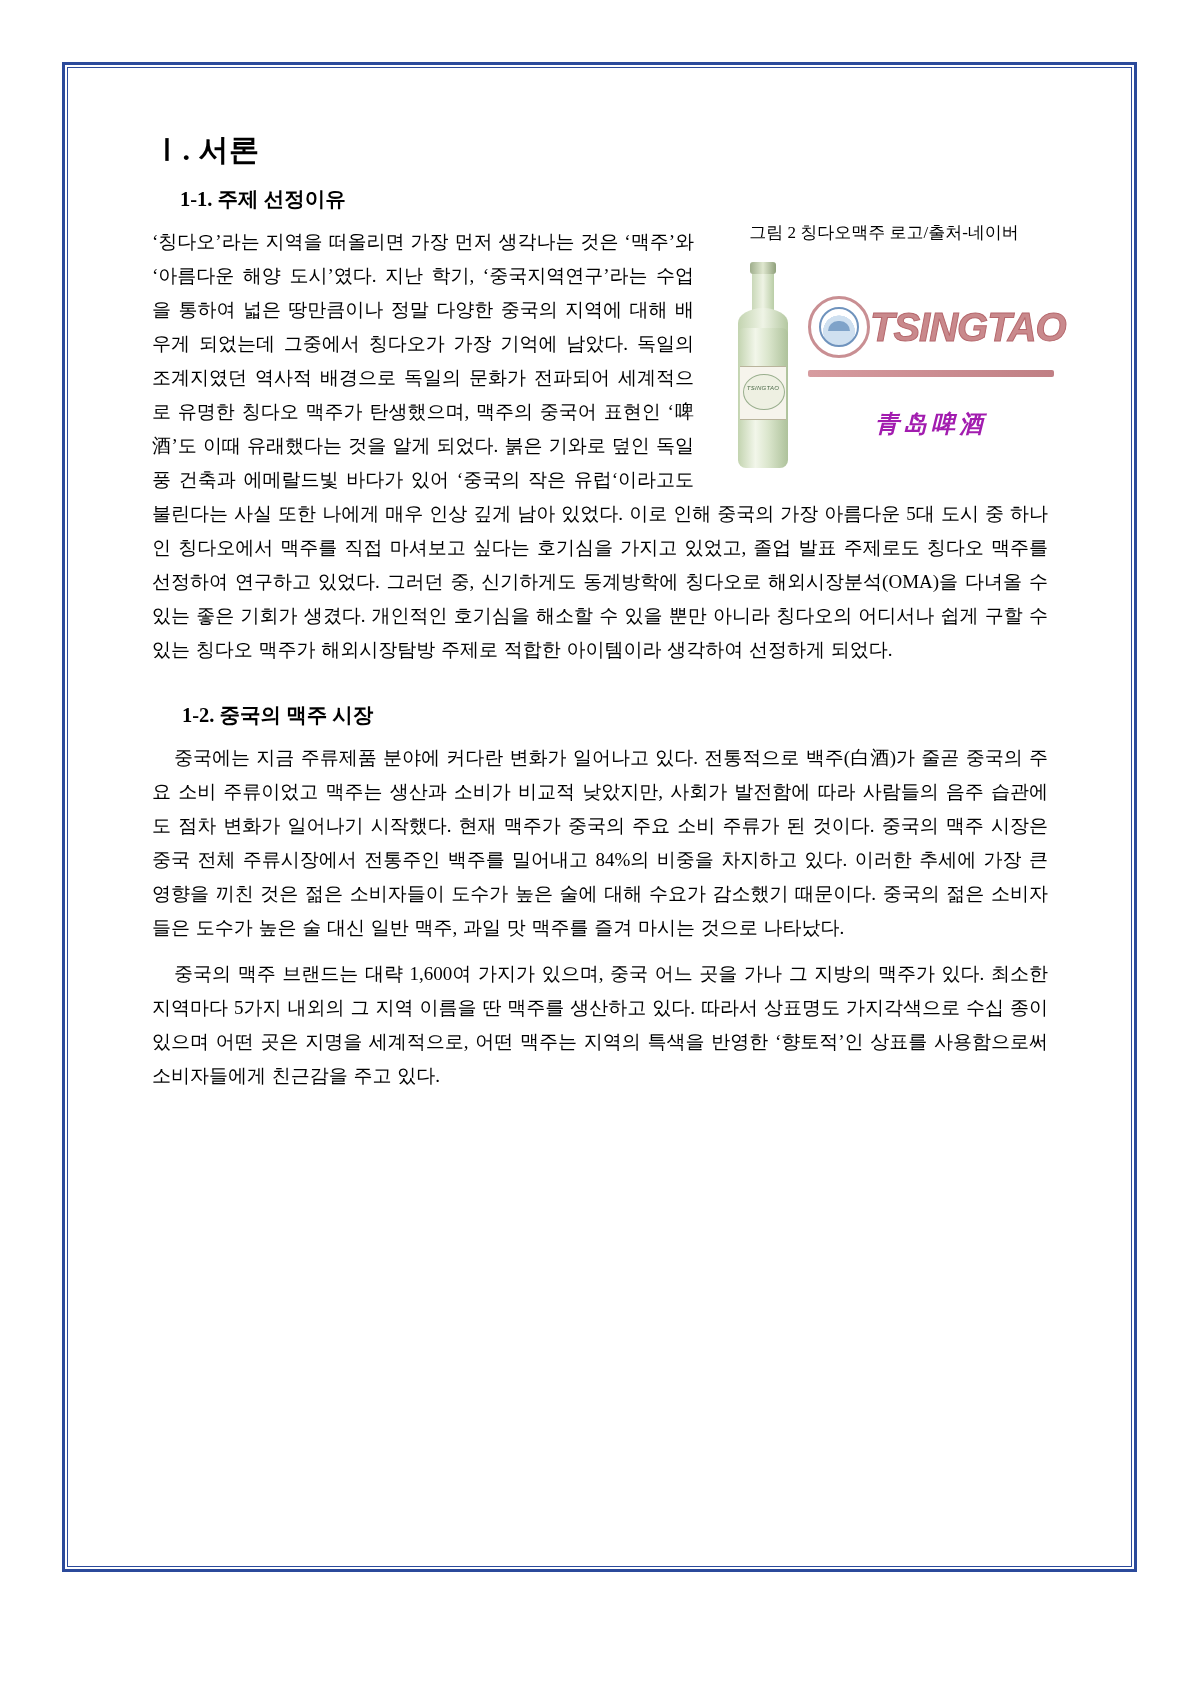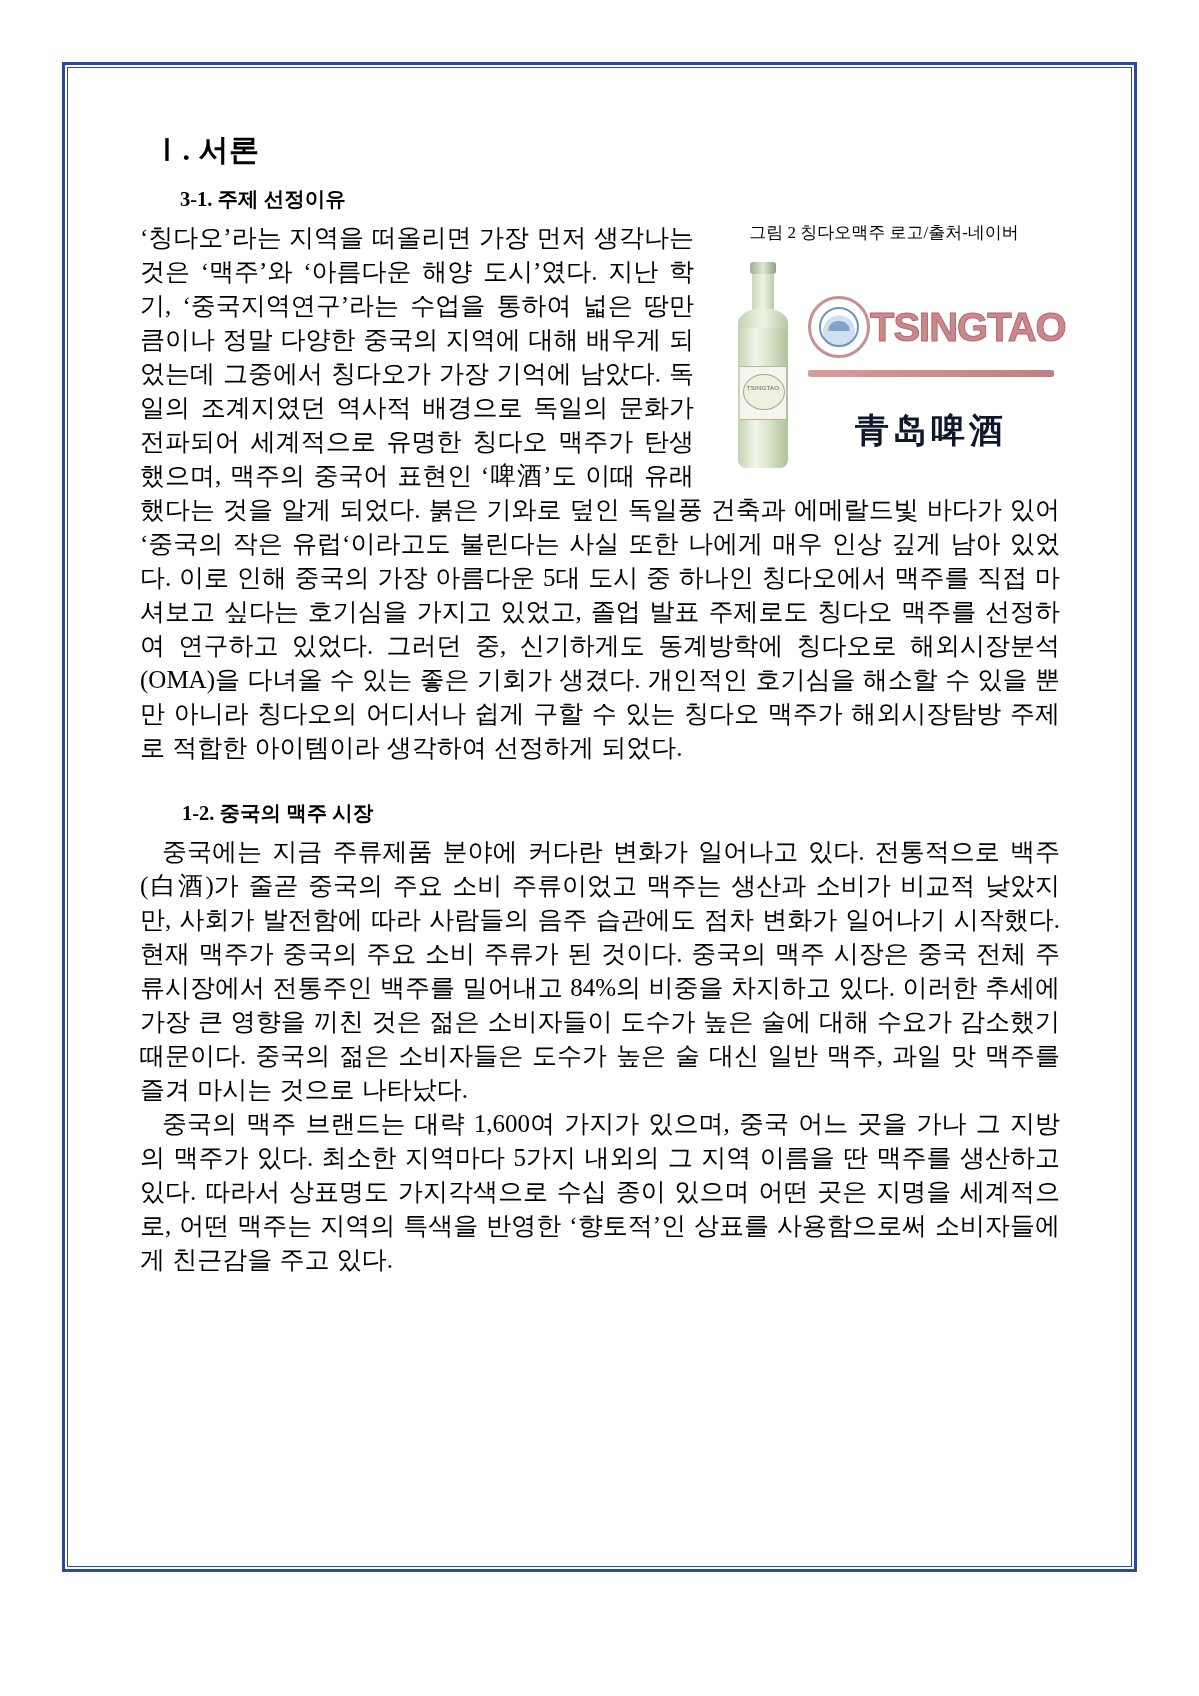--- a/index.html
+++ b/index.html
@@ -69,25 +69,25 @@
 
   h2.sec-title-2 {
     font-family: "Liberation Serif", serif;
     font-size: 20.5px;
     font-weight: bold;
     margin: 34px 0 8px 42px;
   }
 
   p.body-text {
     font-family: "Liberation Serif", serif;
-    font-size: 25px;
+    font-size: 19px;
     line-height: 34px;
     text-align: justify;
     text-justify: inter-word;
-    margin: 0;
+    margin: 12px;
     word-spacing: 1px;
   }
   p.indent { text-indent: 22px; }
 
   
   .figure {
     float: right;
     width: 352px;
     margin: 0 0 6px 14px;
     text-align: center;
@@ -95,20 +95,21 @@
   .figure-caption {
     font-family: "Liberation Serif", serif;
     font-size: 17px;
     margin-bottom: 14px;
     white-space: nowrap;
   }
   .figure-art {
     position: relative;
     width: 352px;
     height: 215px;
+    font-style: italic;
   }
 
   
   .bottle {
     position: absolute;
     left: 22px;
     top: 4px;
     width: 66px;
     height: 208px;
   }
@@ -225,39 +226,39 @@
     background: linear-gradient(to right,#d79ca0,#c07f84);
     border-radius: 2px;
   }
   .wm-hanzi {
     position: absolute;
     left: 108px;
     top: 150px;
     width: 230px;
     text-align: center;
     font-family: "Liberation Serif", serif;
-    font-size: 34px;
-    font-weight: bold;
-    color: #0f172a;
+    font-size: 24px;
+    font-weight: bold;
+    color: #a21caf;
     letter-spacing: 4px;
     white-space: nowrap;
   }
 </style>
 </head>
 <body>
 
 <div class="page">
   <div class="frame-outer"></div>
   <div class="frame-inner"></div>
 
   <div class="content">
 
     <h1 class="doc-title">Ⅰ. 서론</h1>
 
-    <h2 class="sec-title">3-1. 주제 선정이유</h2>
+    <h2 class="sec-title">1-1. 주제 선정이유</h2>
 
     <div class="figure">
       <div class="figure-caption">그림 2 칭다오맥주 로고/출처-네이버</div>
       <div class="figure-art">
 
         <div class="bottle">
           <div class="neck"></div>
           <div class="cap"></div>
           <div class="shoulder"></div>
           <div class="body"></div>

